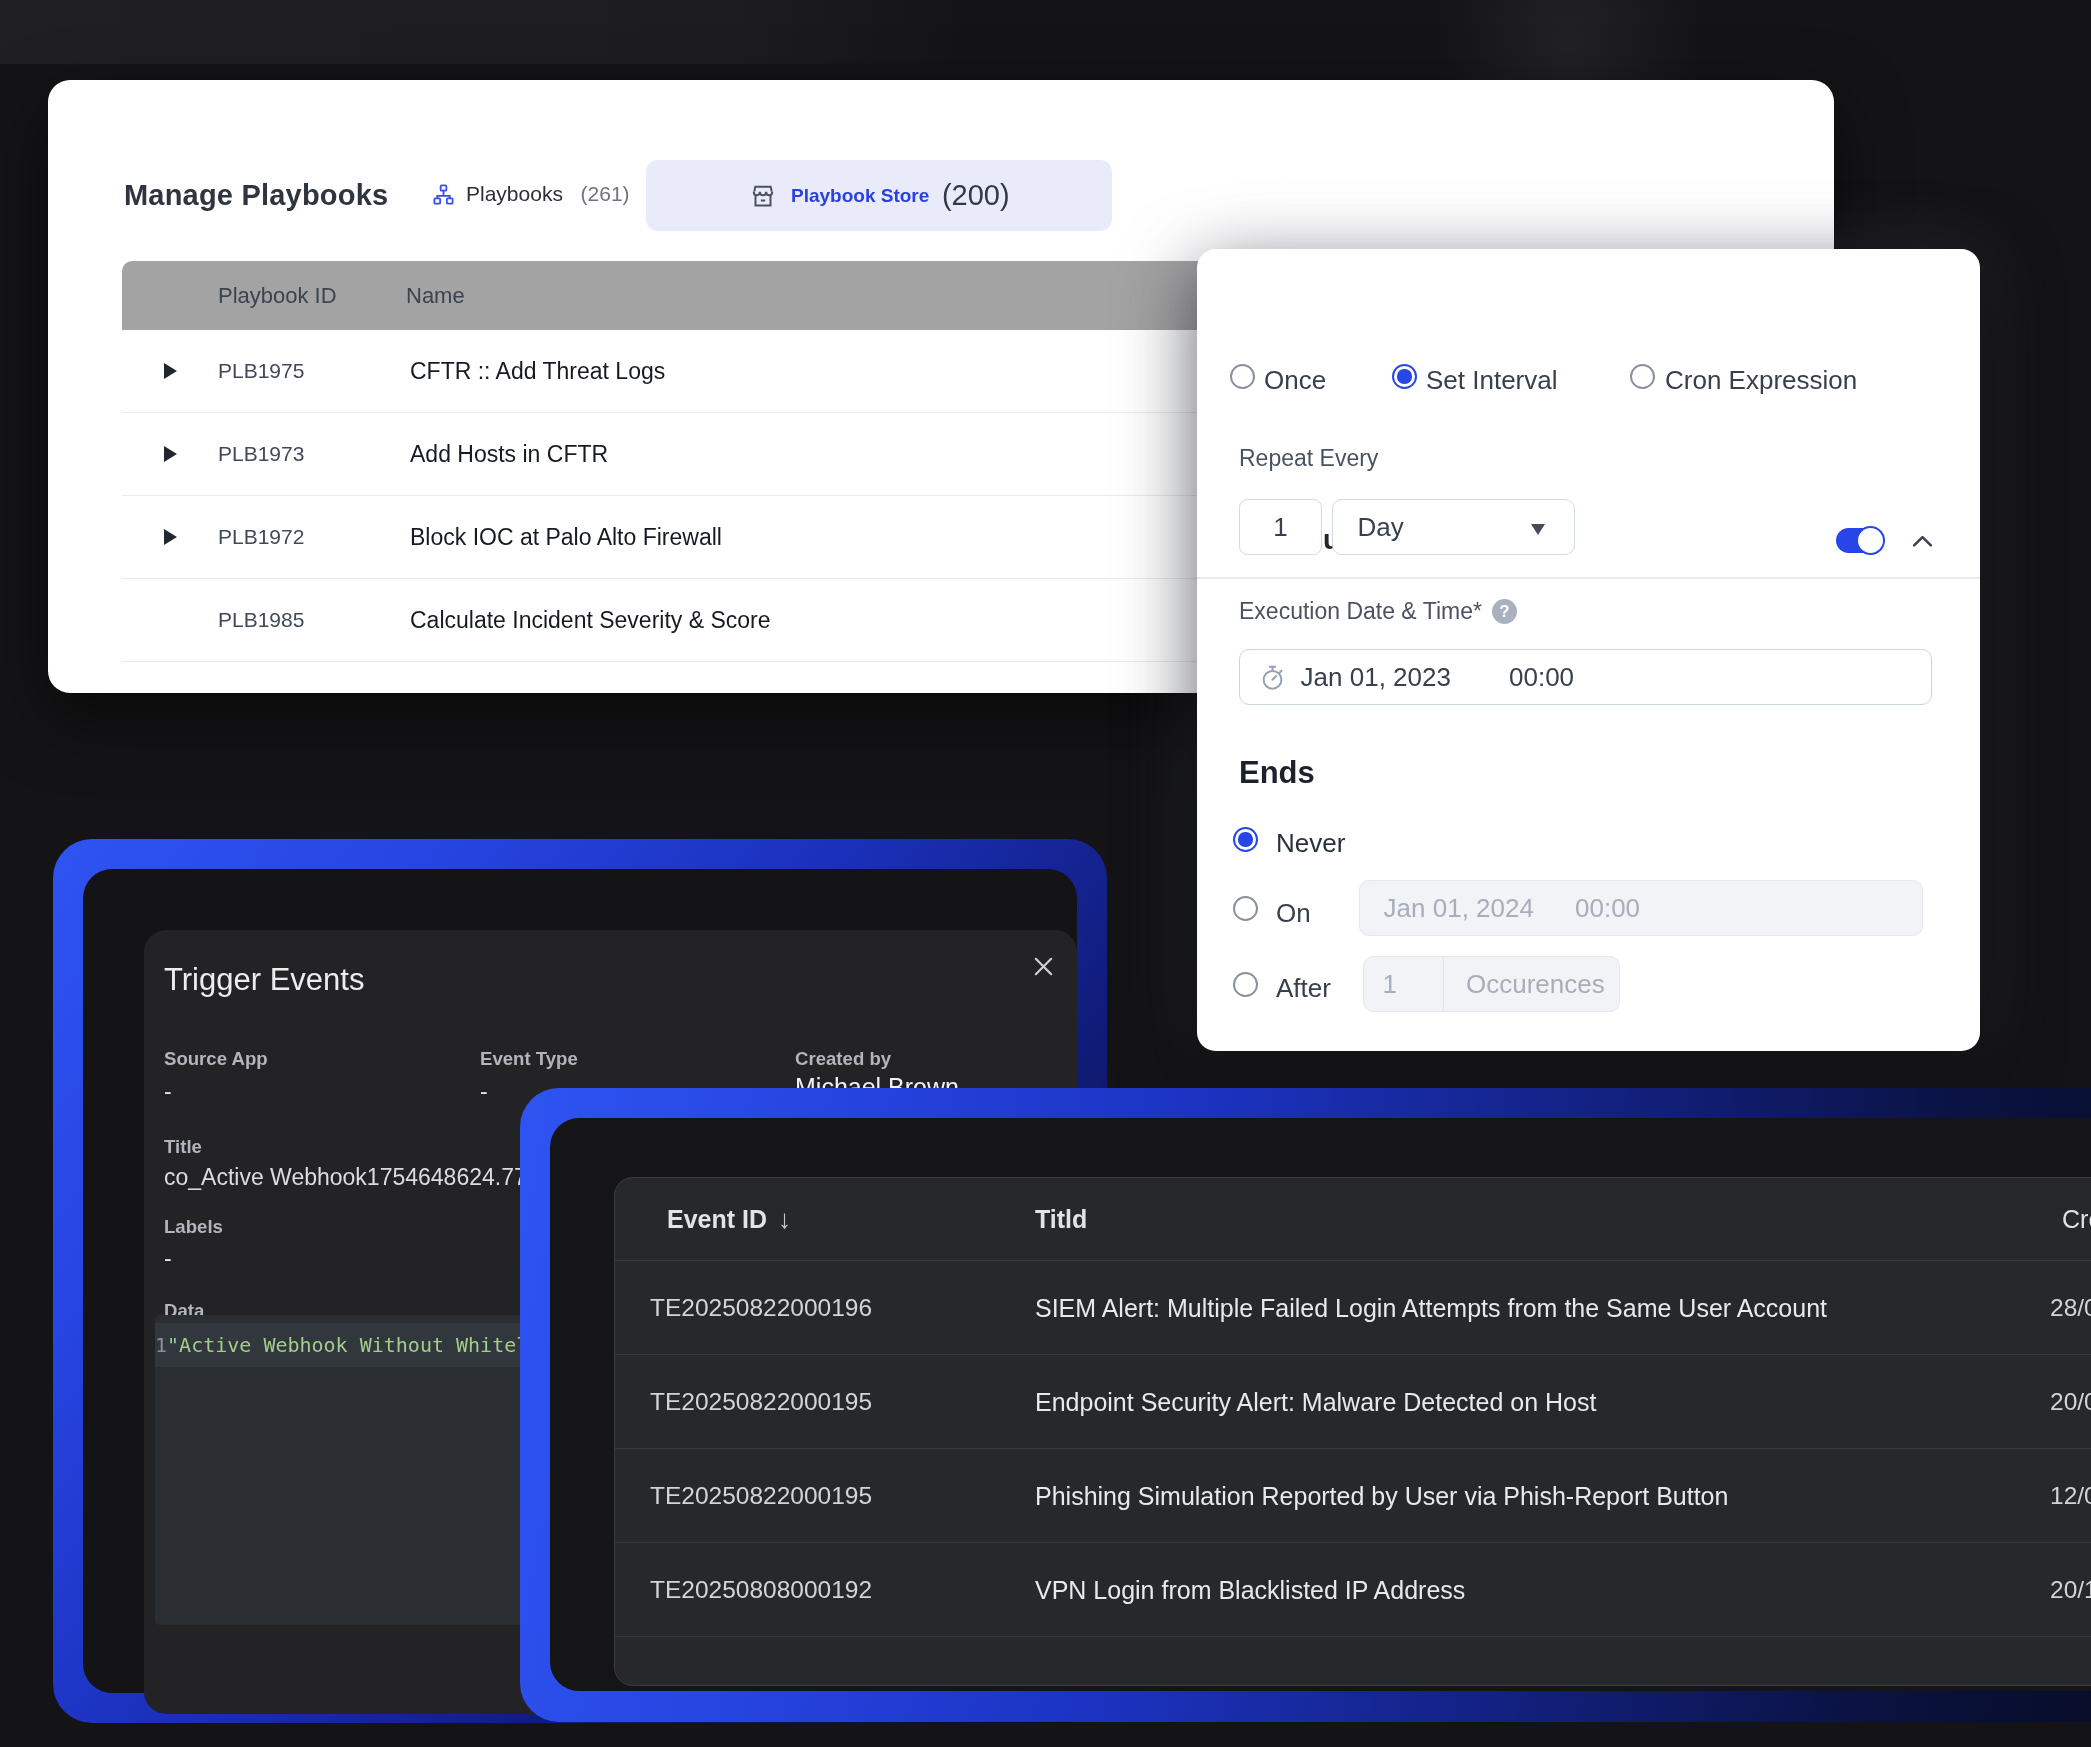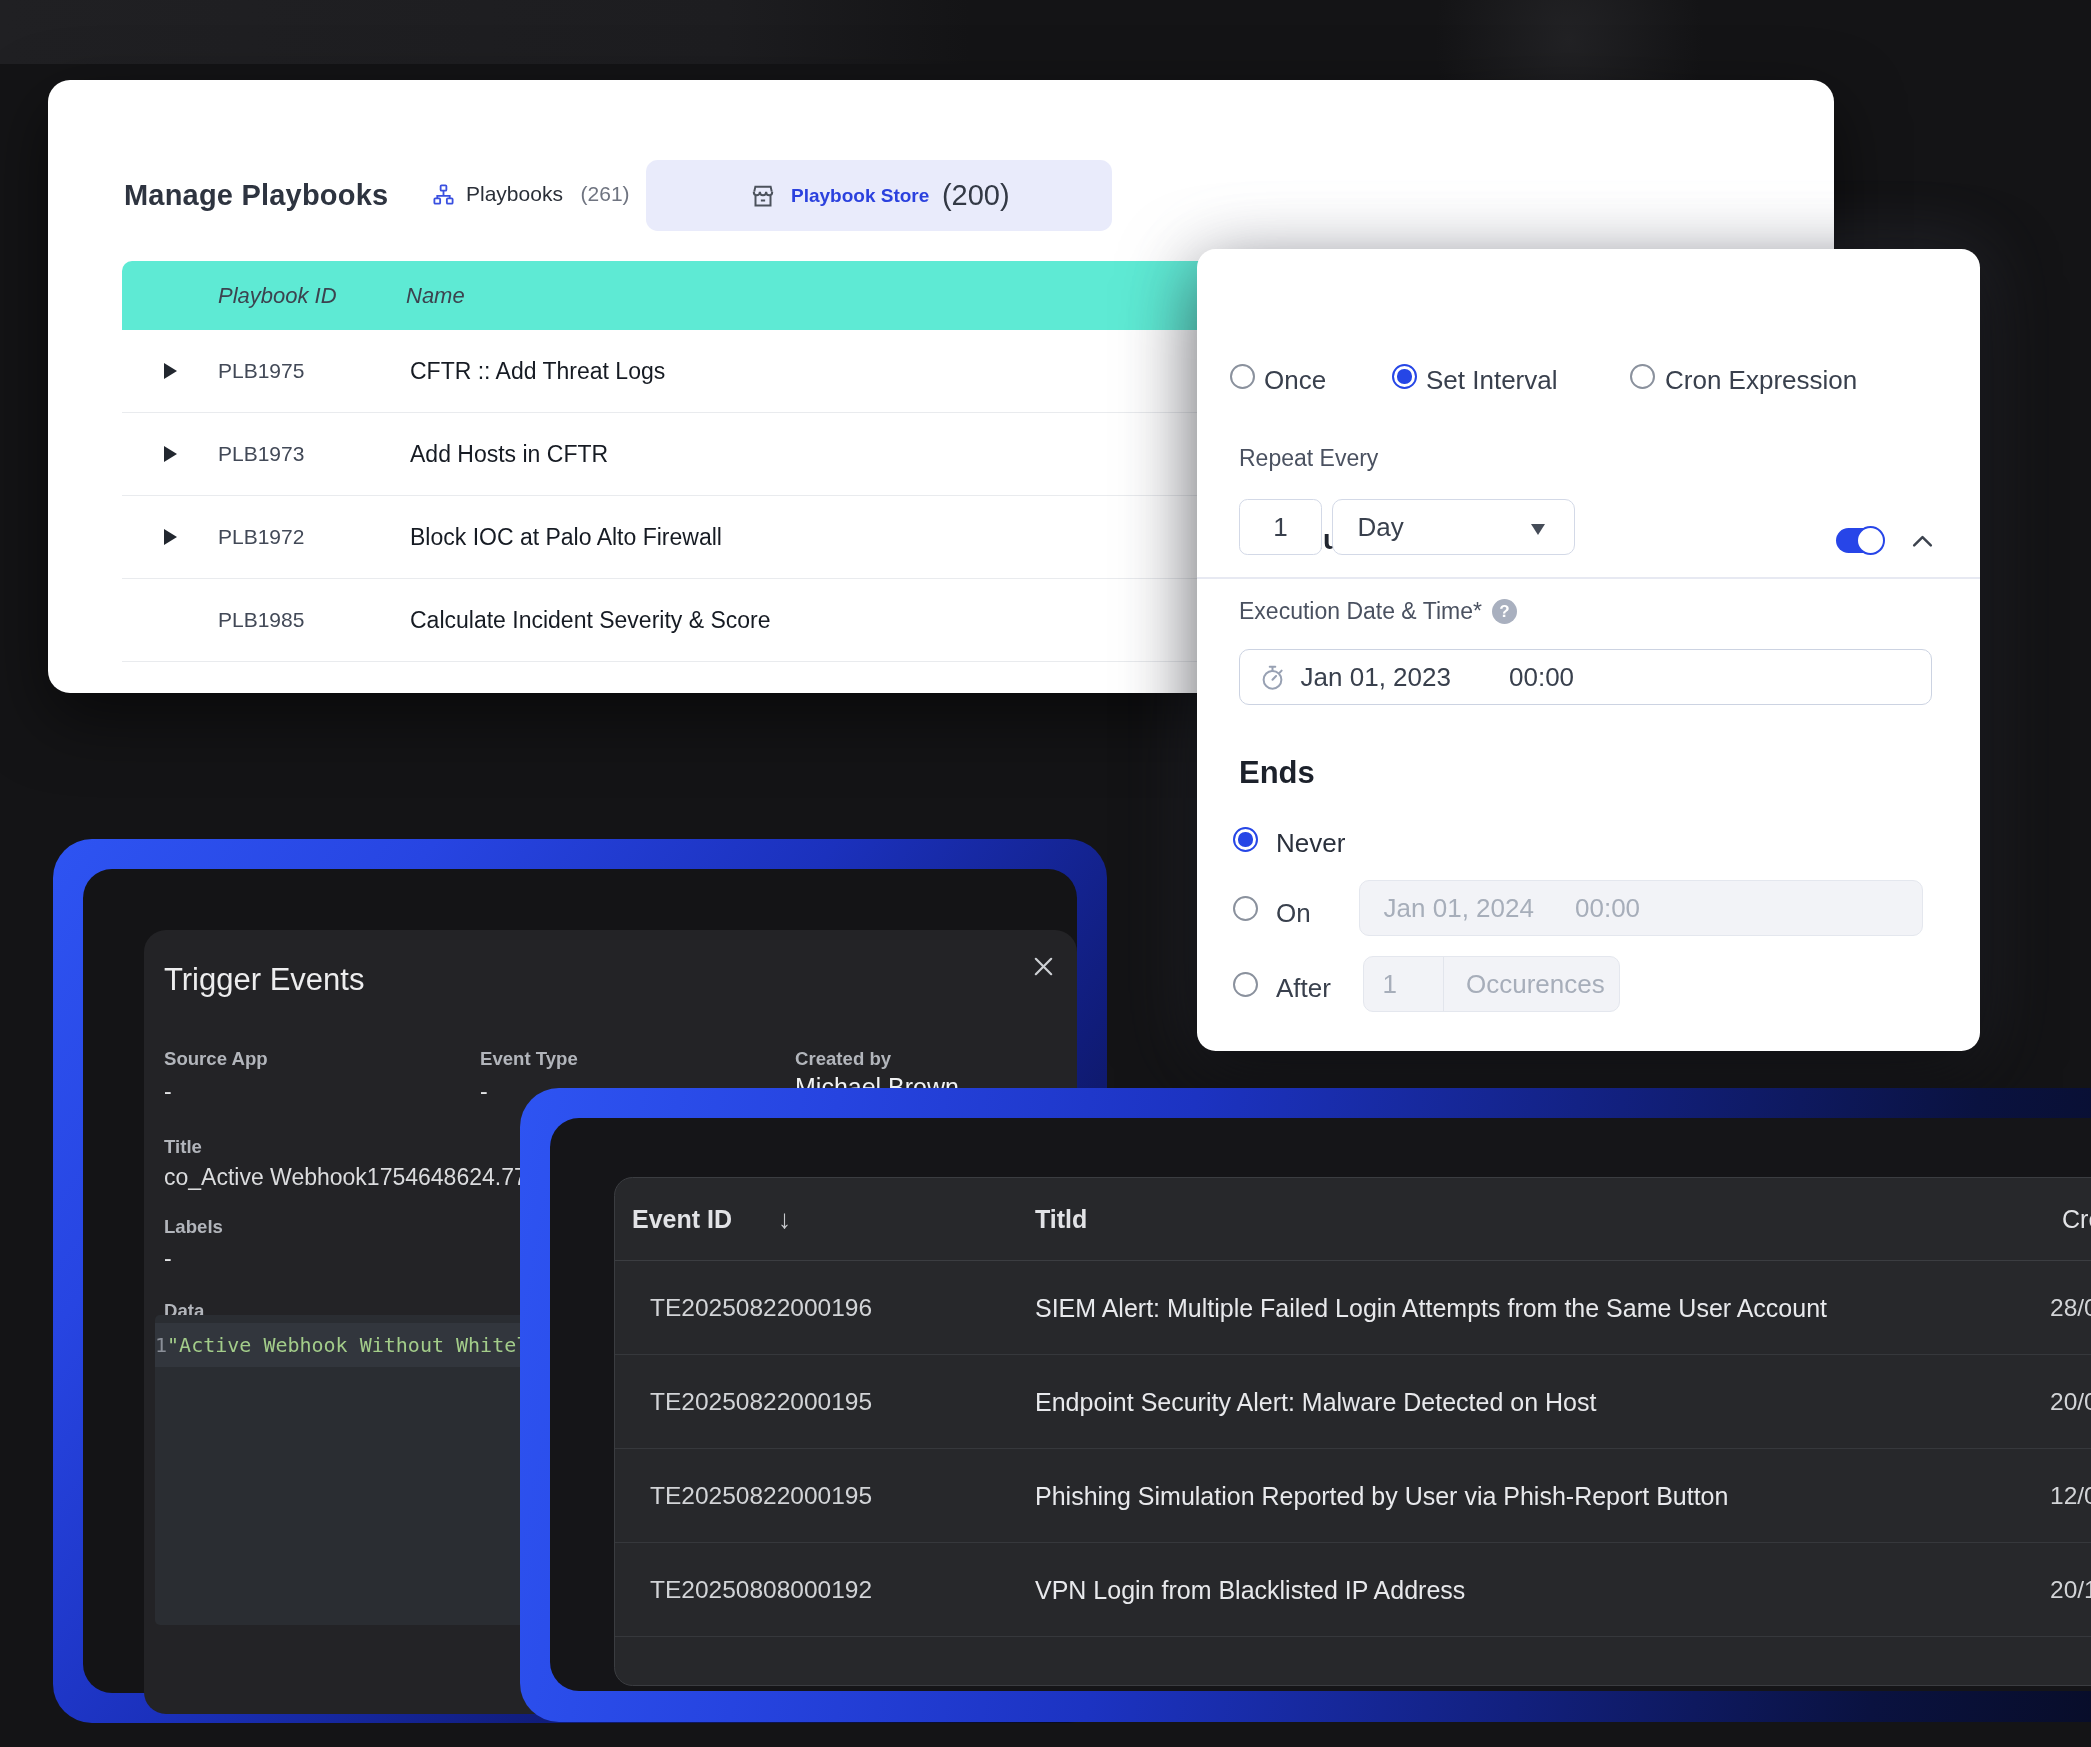--- a/index.html
+++ b/index.html
@@ -21,21 +21,21 @@
   .pb-card { left:48px; top:80px; width:1786px; height:613px; z-index:1; overflow:hidden; }
   .pb-title { position:absolute; left:76px; top:99px; font-size:29px; font-weight:700; color:#2e3440; letter-spacing:0.2px; }
   .pb-tab { position:absolute; display:flex; align-items:center; }
   .pb-tab-playbooks { left:384px; top:93px; height:42px; gap:11px; }
   .pb-tab-playbooks .lbl { font-size:21px; color:#2a2f38; }
   .pb-tab-playbooks .cnt { font-size:21px; color:#6f7480; margin-left:6.7px; }
   .pb-tab-store { left:598px; top:80px; width:466px; height:71px; background:#e9ebfb; border-radius:11.8px; justify-content:center; gap:12.6px; }
   .pb-tab-store .lbl { font-size:19px; font-weight:700; color:#2b41de; }
   .pb-tab-store .cnt { font-size:29px; color:#333945; }
   .pb-table { position:absolute; left:74px; top:181px; width:1735px; }
-  .pb-thead { position:relative; height:69px; background:#5eead4; border-radius:10px 10px 0 0;font-style:italic; }
+  .pb-thead { position:relative; height:69px; background:#a3a3a3; border-radius:10px 10px 0 0; }
   .pb-th { position:absolute; top:50%; transform:translateY(-50%); font-size:22px; color:#3c434f; }
   .pb-th.c-id { left:96px; } .pb-th.c-name { left:284px; }
   .pb-th.c-cat { left:1247px; } .pb-th.c-pub { left:1505px; }
   .pb-row { position:relative; height:83px; border-bottom:1.7px solid #e9ebee; background:#fff; }
   .pb-caret { position:absolute; left:42px; top:50%; transform:translateY(-50%);
     width:0; height:0; border-left:13.5px solid #22272f; border-top:8.4px solid transparent; border-bottom:8.4px solid transparent; }
   .pb-id { position:absolute; left:96px; top:50%; transform:translateY(-50%); font-size:21px; color:#424957; }
   .pb-name { position:absolute; left:288px; top:50%; transform:translateY(-50%); font-size:23px; color:#161b23; }
 
   
@@ -103,21 +103,21 @@
   .tg-gutter { width:44px; text-align:center; font-size:20px; color:#8a8f98; }
   .tg-code { font-size:20px; color:#a3cd8a; white-space:pre; }
 
   .event-frame { position:absolute; left:520px; top:1088px; width:1670px; height:634px; border-radius:39px 0 0 39px; z-index:4;
     background:linear-gradient(100deg,#2e54f2 0%,#2644e0 18%,#1c33c2 38%,#12207e 62%,#0a1240 82%,#070b20 100%); }
   .event-band { position:absolute; left:30px; top:30px; width:1639px; height:573px; background:#151518; border-radius:29px 0 0 29px; }
   .event-panel { position:absolute; left:64px; top:59px; width:1619px; height:509px; background:#27282b;
     border:1.7px solid #3b3d41; border-radius:18.6px; overflow:hidden; }
   .ev-head { position:relative; height:83px; border-bottom:1.7px solid #3b3d41; }
   .ev-th { position:absolute; top:50%; transform:translateY(-50%); font-size:25px; font-weight:700; color:#e2e3e6; }
-  .ev-th.c1 { left:17px; } .ev-th.c2 { left:420px; } .ev-th.c3 { left:1447px; font-weight:400; }
+  .ev-th.c1 { left:52px; } .ev-th.c2 { left:420px; } .ev-th.c3 { left:1447px; font-weight:400; }
   .ev-sort { position:absolute; left:163px; top:50%; transform:translateY(-50%); font-size:26px; color:#c6c8cc; font-weight:400; }
   .ev-row { position:relative; height:94px; border-bottom:1.7px solid #36383c; }
   .ev-id { position:absolute; left:35px; top:50%; transform:translateY(-50%); font-size:24.5px; color:#d2d4d7; }
   .ev-title { position:absolute; left:420px; top:50%; transform:translateY(-50%); font-size:25px; color:#e8e9ec; }
   .ev-date { position:absolute; left:1435px; top:50%; transform:translateY(-50%); font-size:24.5px; color:#d2d4d7; }
 
   svg { display:block; }
 </style>
 </head>
 <body>

